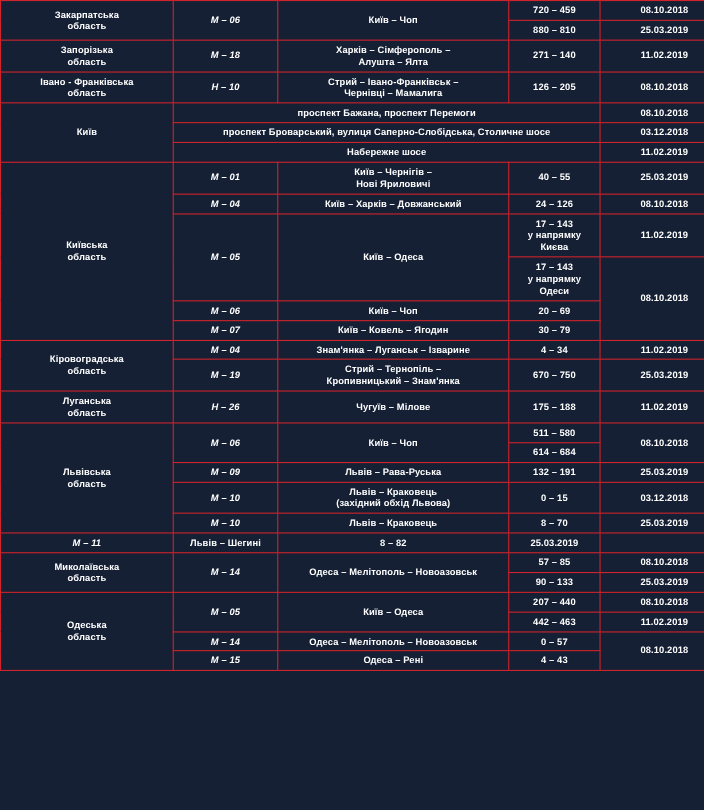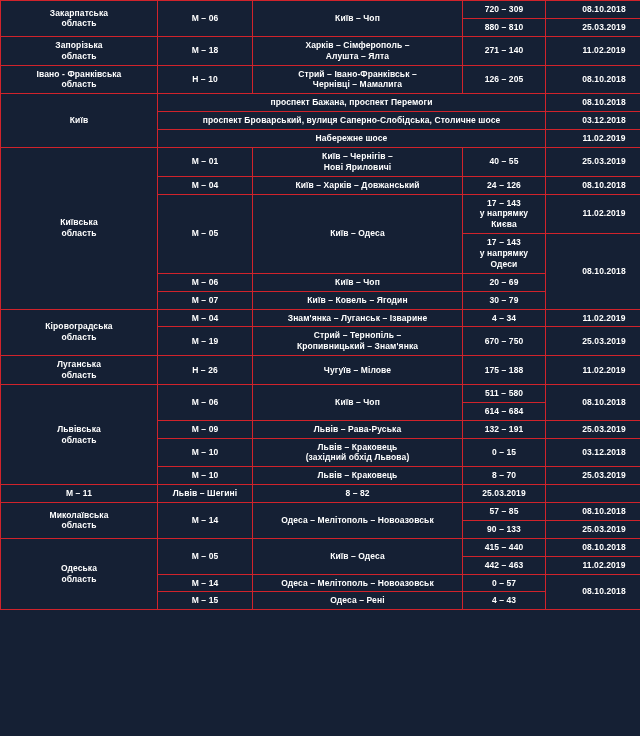--- a/index.html
+++ b/index.html
@@ -25,37 +25,37 @@
     vertical-align: middle;
     padding: 3px 2px;
     font-size: 8.5px;
     line-height: 1.28;
     font-weight: bold;
     letter-spacing: 0.1px;
     color: #ffffff;
     background: #152034;
   }
   td.col-region  { width: 152px; font-size: 9px; }
-  td.col-road    { width: 90px;  font-size: 8.5px; letter-spacing: 0.6px; }
+  td.col-road    { width: 90px;  font-size: 8.5px; letter-spacing: 0.6px; font-style: italic; }
   td.col-name    { width: 205px; font-size: 8.5px; margin-left: 46px; }
   td.col-km      { width: 78px;  font-size: 8.5px; }
   td.col-date    { width: 112px; font-size: 8.5px; }
   td.date-red    { color: #e8262f; }
   .pad-cell { padding: 6px 2px; }
 </style>
 </head>
 <body>
 
 <table class="road-table">
   <tbody id="table-body">
       <tr>
         <td class="col-region" rowspan="2">Закарпатська<br>область</td>
         <td class="col-road" rowspan="2">М – 06</td>
         <td class="col-name" rowspan="2">Київ – Чоп</td>
-        <td class="col-km">720 – 309</td>
+        <td class="col-km">720 – 459</td>
         <td class="col-date">08.10.2018</td>
       </tr>
       <tr>
         <td class="col-km">880 – 810</td>
         <td class="col-date date-red">25.03.2019</td>
       </tr>
       <tr>
         <td class="col-region" rowspan="1">Запорізька<br>область</td>
         <td class="col-road">М – 18</td>
         <td class="col-name">Харків – Сімферополь –<br>Алушта – Ялта</td>
@@ -177,21 +177,21 @@
         <td class="col-date">08.10.2018</td>
       </tr>
       <tr>
         <td class="col-km">90 – 133</td>
         <td class="col-date date-red">25.03.2019</td>
       </tr>
       <tr>
         <td class="col-region" rowspan="4">Одеська<br>область</td>
         <td class="col-road" rowspan="2">М – 05</td>
         <td class="col-name" rowspan="2">Київ – Одеса</td>
-        <td class="col-km">415 – 440</td>
+        <td class="col-km">207 – 440</td>
         <td class="col-date">08.10.2018</td>
       </tr>
       <tr>
         <td class="col-km">442 – 463</td>
         <td class="col-date">11.02.2019</td>
       </tr>
       <tr>
         <td class="col-road">М – 14</td>
         <td class="col-name">Одеса – Мелітополь – Новоазовськ</td>
         <td class="col-km">0 – 57</td>

